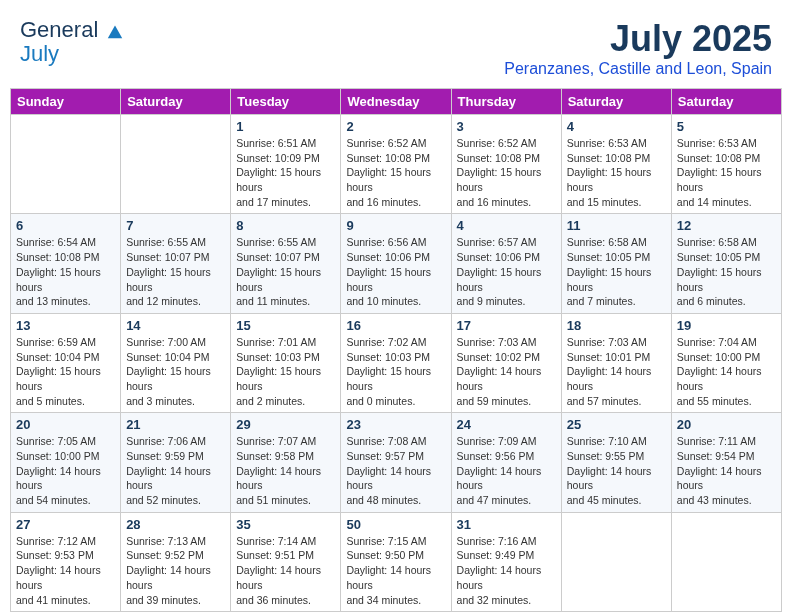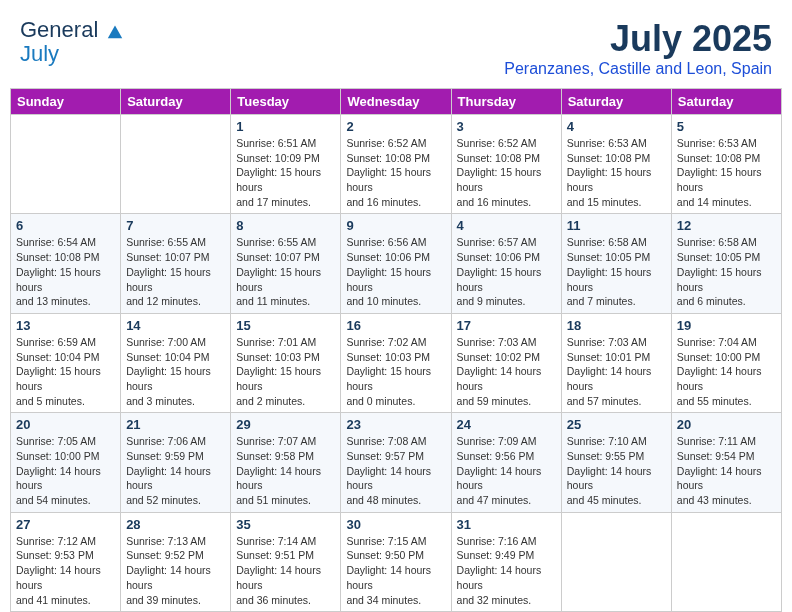--- a/index.html
+++ b/index.html
@@ -253,21 +253,21 @@
         </td>
         <td>
           <span class="day-number">28</span>
           <div class="day-info">Sunrise: 7:13 AM<br>Sunset: 9:52 PM<br>Daylight: 14 hours hours<br>and 39 minutes.</div>
         </td>
         <td>
           <span class="day-number">35</span>
           <div class="day-info">Sunrise: 7:14 AM<br>Sunset: 9:51 PM<br>Daylight: 14 hours hours<br>and 36 minutes.</div>
         </td>
         <td>
-          <span class="day-number">30</span>
+          <span class="day-number">50</span>
           <div class="day-info">Sunrise: 7:15 AM<br>Sunset: 9:50 PM<br>Daylight: 14 hours hours<br>and 34 minutes.</div>
         </td>
         <td>
           <span class="day-number">31</span>
           <div class="day-info">Sunrise: 7:16 AM<br>Sunset: 9:49 PM<br>Daylight: 14 hours hours<br>and 32 minutes.</div>
         </td>
         <td class="empty-cell"></td>
         <td class="empty-cell"></td>
       </tr>
     </tbody>

